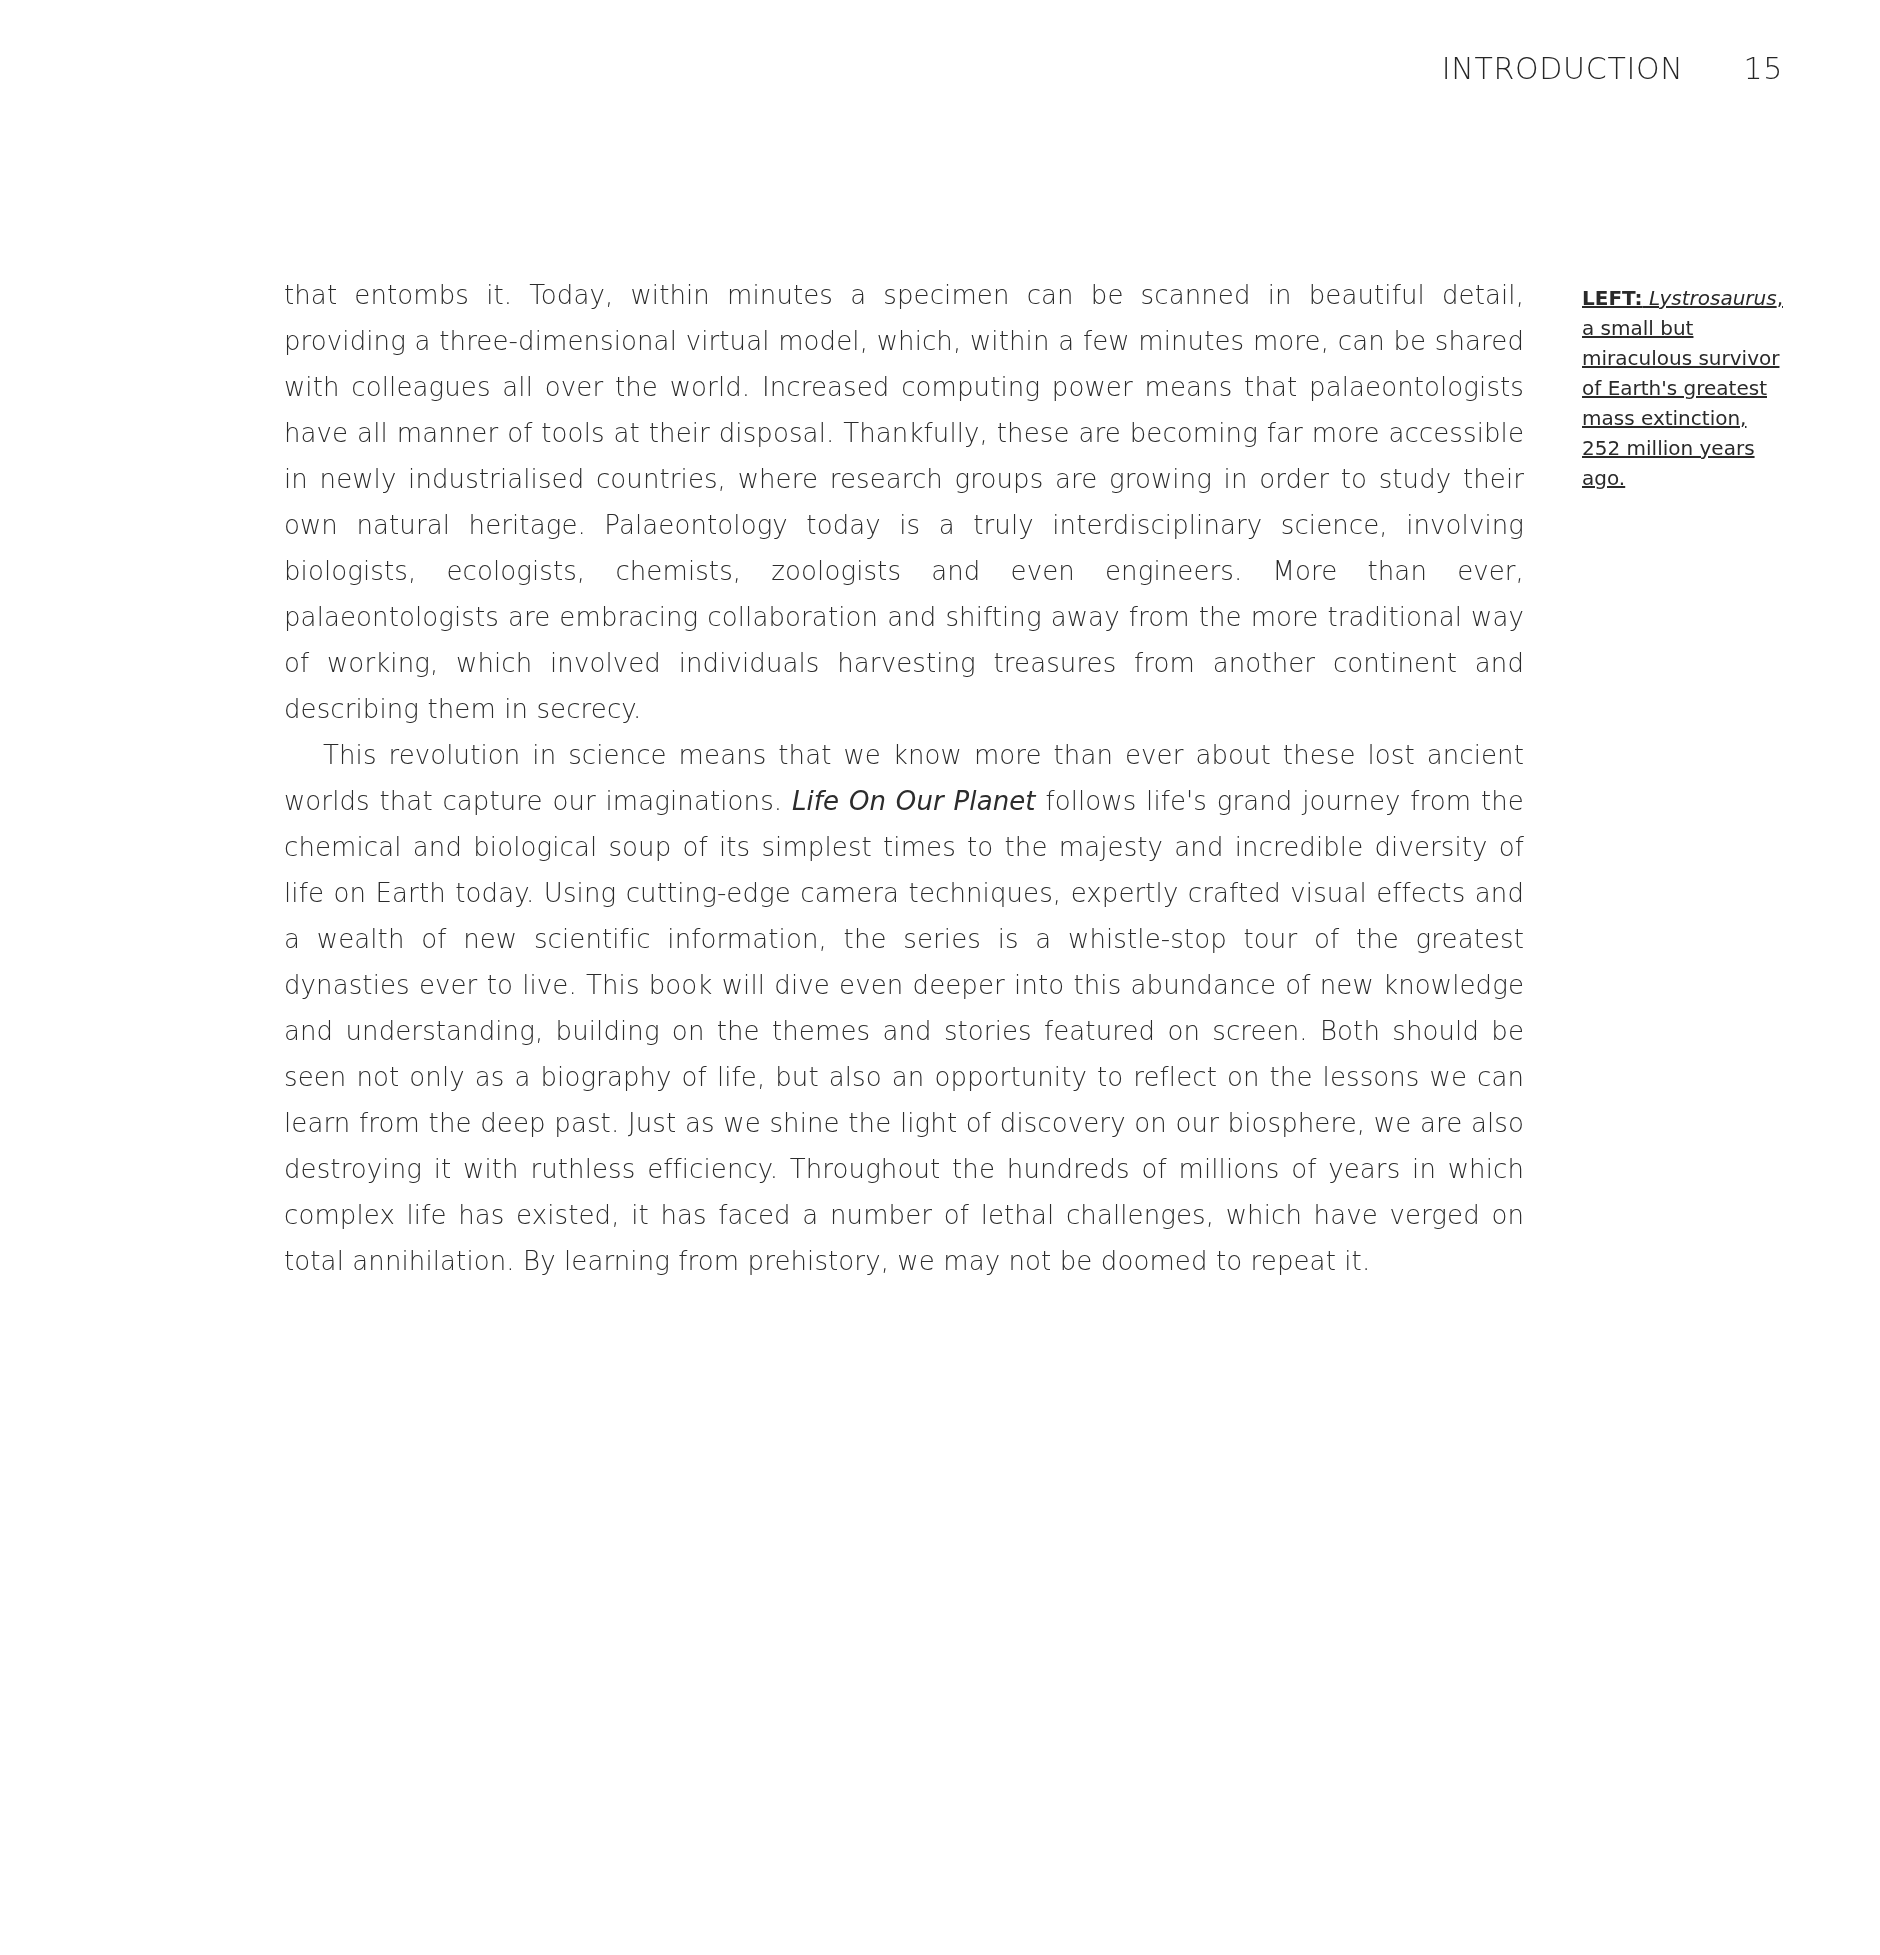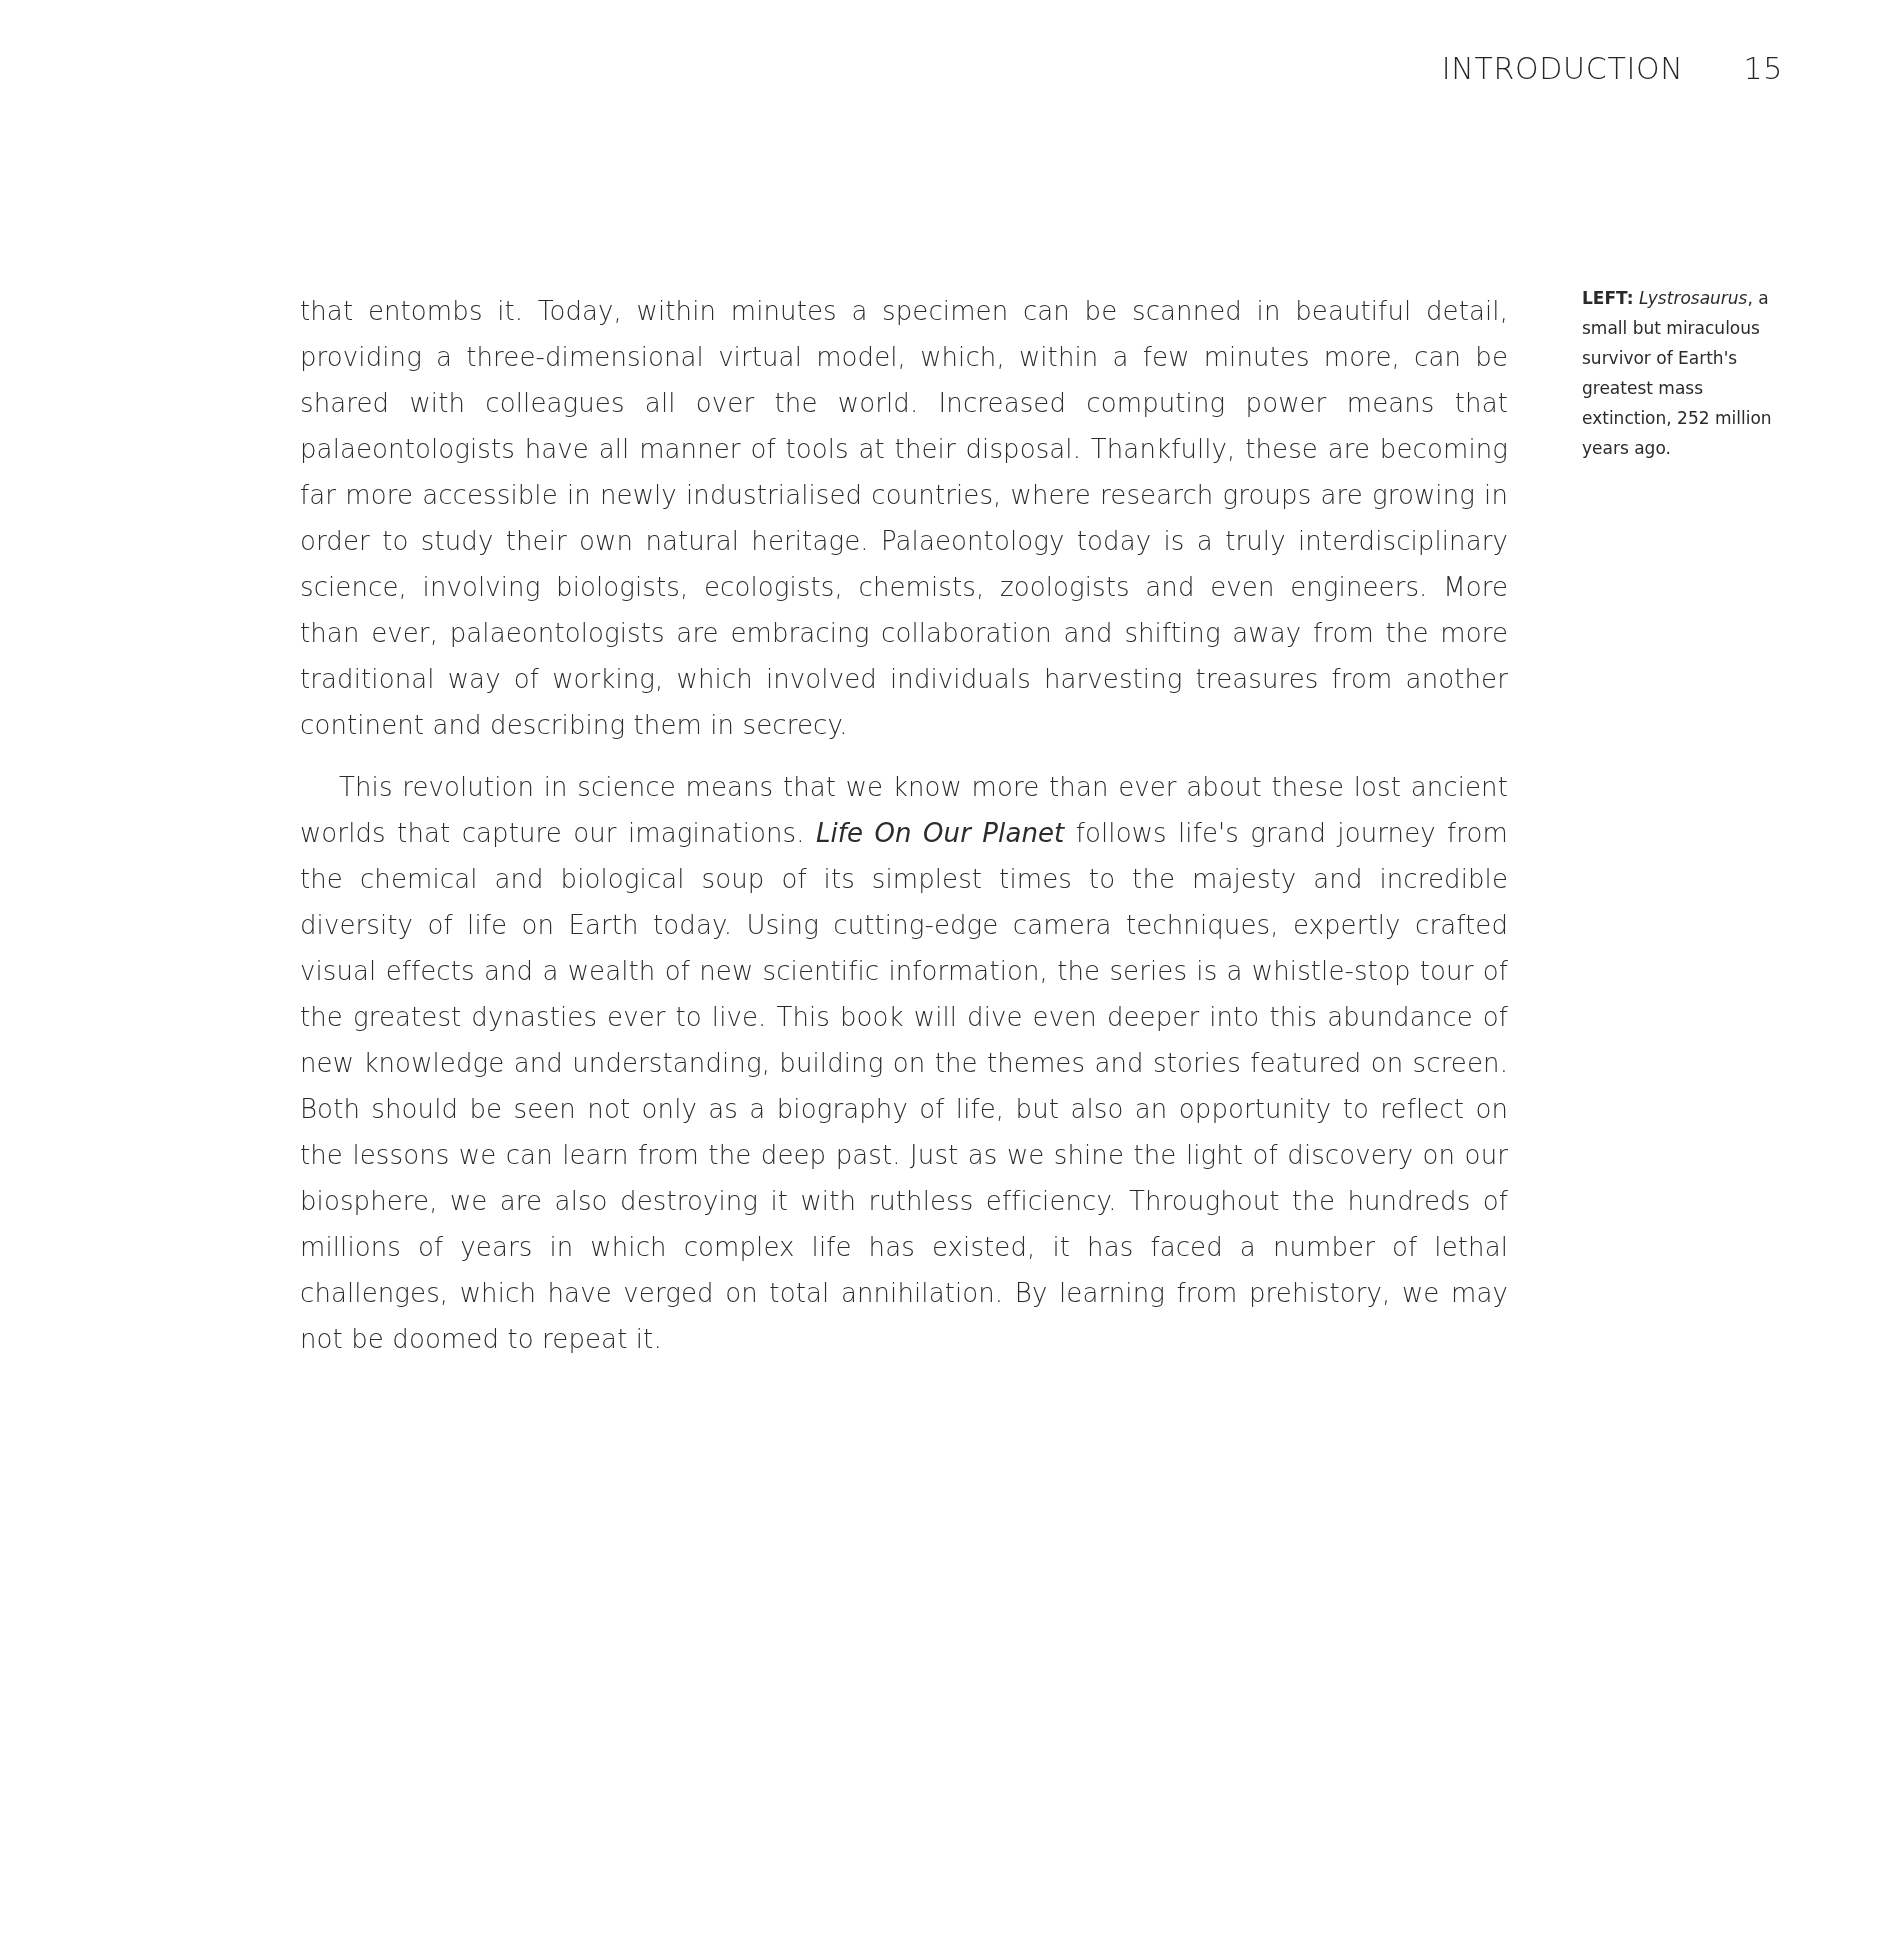--- a/index.html
+++ b/index.html
@@ -1,22 +1,22 @@
 <!DOCTYPE html>
 <html style="font-size:10.4px"><head>
 <meta charset="utf-8">
 <style>
   html, body { margin:0; padding:0; background:#ffffff; }
   body { width:1880px; height:1955px; position:relative; overflow:hidden; color:#2a2a2a; font-family:"DejaVu Sans", sans-serif; }
   .running-head { position:absolute; top:51px; left:1432px; width:351px; display:flex; justify-content:flex-end; align-items:baseline; gap:60px; font-size:30px; font-weight:300; letter-spacing:0.7px; color:#262626; }
   .body-text { position:absolute; left:284px; top:272px; width:1240px; font-size:26px; line-height:46px; color:#2c2c2c; font-weight:300; letter-spacing:0.1px; }
-  .body-text p { margin:16px; text-align:justify; text-align-last:left; }
+  .body-text p { margin:0; text-align:justify; text-align-last:left; }
   .body-text p.indent { text-indent:39px; }
   .body-text em { font-style:italic; }
-  .caption { position:absolute; left:1582px; top:283px; width:208px; font-size:17px; line-height:30px; color:#2a2a2a; }
+  .caption { position:absolute; left:1582px; top:283px; width:208px; font-size:20px; line-height:30px; color:#2a2a2a;text-decoration:underline; }
   .caption b { font-weight:bold; }
   .caption i { font-style:italic; }
 </style>
 </head>
 <body>
 
 <div class="running-head">
   <span>INTRODUCTION</span>
   <span>15</span>
 </div>

